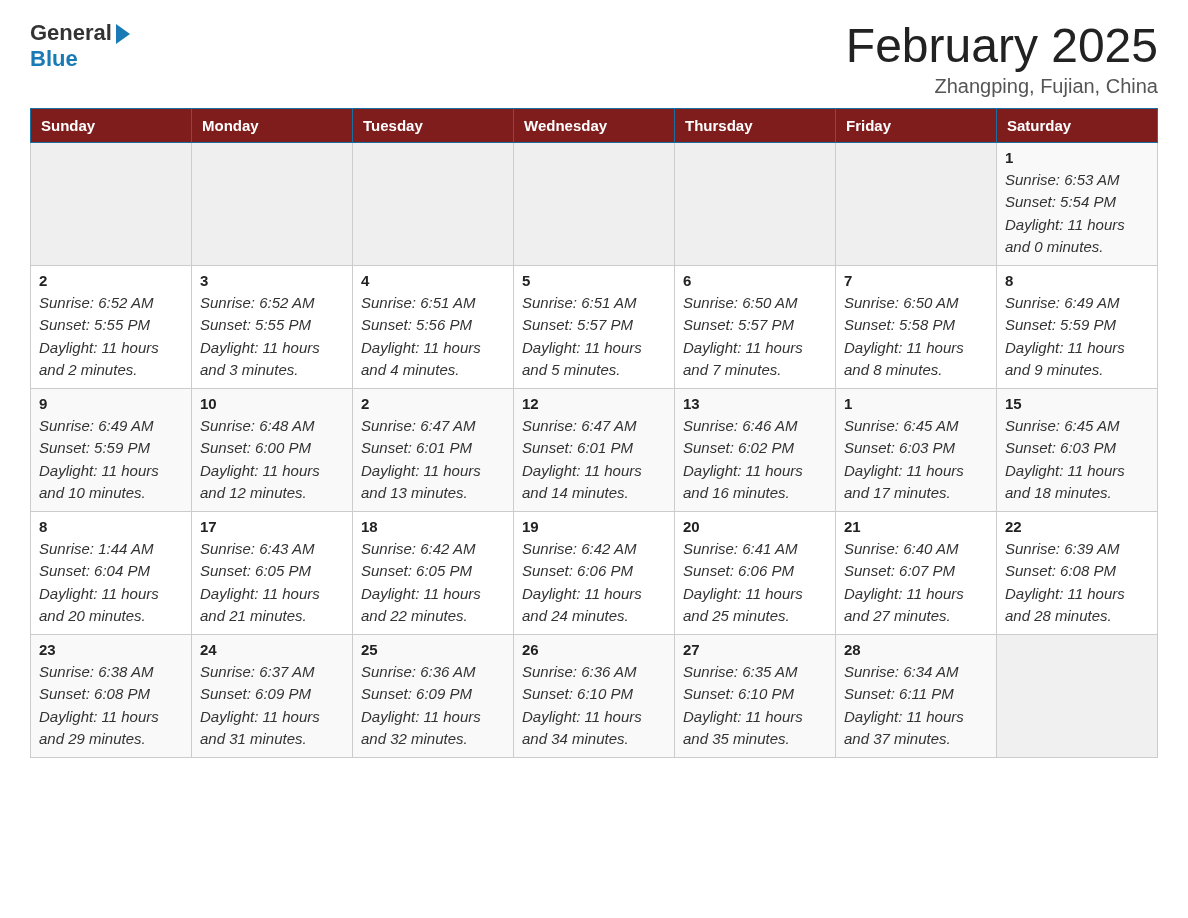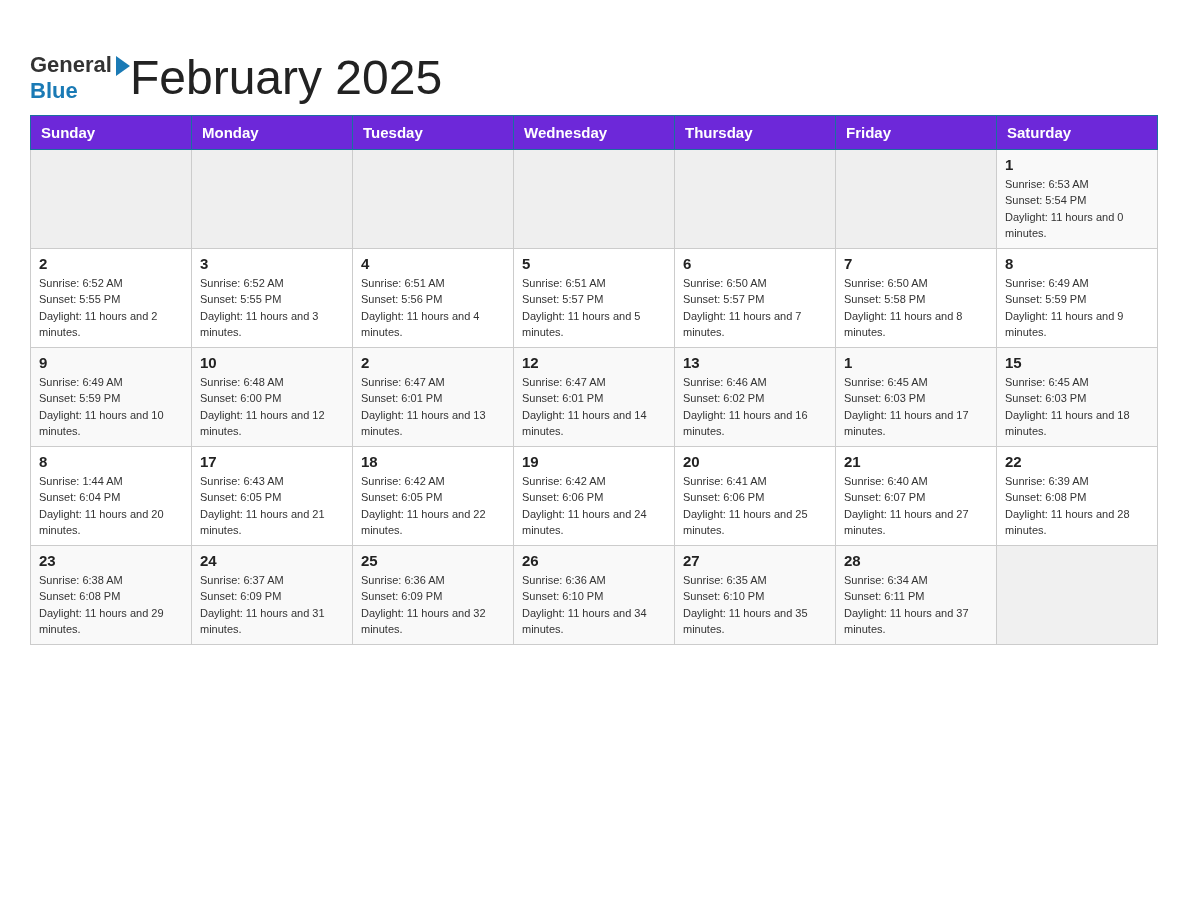--- a/index.html
+++ b/index.html
@@ -5,24 +5,23 @@
     * { box-sizing: border-box; margin: 0; padding: 0; }
     body {
       font-family: Arial, sans-serif;
       background: #fff;
       padding: 20px 30px;
       width: 1188px;
       min-height: 918px;
     }
     .header {
       display: flex;
-      justify-content: flex-start;
+      justify-content: space-between;
       align-items: flex-start;
       margin-bottom: 10px;
-      margin-top: 32px;
     }
     .logo {
       display: flex;
       align-items: center;
       gap: 4px;
     }
     .logo-text-general {
       font-size: 22px;
       font-weight: bold;
       color: #333;
@@ -57,21 +56,21 @@
       font-size: 20px;
       color: #555;
       margin-top: 2px;
     }
     table {
       width: 100%;
       border-collapse: collapse;
       margin-top: 8px;
     }
     thead tr {
-      background-color: #6d28d9;
+      background-color: #7f1d1d;
     }
     thead th {
       color: #fff;
       font-size: 15px;
       font-weight: bold;
       padding: 8px 10px;
       text-align: left;
       border: 1px solid #1a6fa0;
     }
     tbody tr {
@@ -93,23 +92,24 @@
       background: #fff;
     }
     .day-num {
       font-size: 15px;
       font-weight: bold;
       color: #222;
       display: block;
       margin-bottom: 3px;
     }
     .day-info {
-      font-size: 11px;
+      font-size: 15px;
       color: #333;
       line-height: 1.5;
+      font-style: italic;
     }
     .empty-cell {
       background: #f0f0f0 !important;
     }
     tbody tr:first-child td.empty-cell {
       background: #efefef !important;
     }
   </style>
 </head>
 <body>
@@ -117,20 +117,21 @@
 <div class="header">
   <div class="logo-block">
     <div class="logo">
       <span class="logo-text-general">General</span>
       <span class="logo-arrow"></span>
     </div>
     <span class="logo-line2">Blue</span>
   </div>
   <div class="title-block">
     <div class="month-title">February 2025</div>
+    <div class="location-title">Zhangping, Fujian, China</div>
   </div>
 </div>
 
 <table>
   <thead>
     <tr>
     <th>Sunday</th>
         <th>Monday</th>
         <th>Tuesday</th>
         <th>Wednesday</th>

